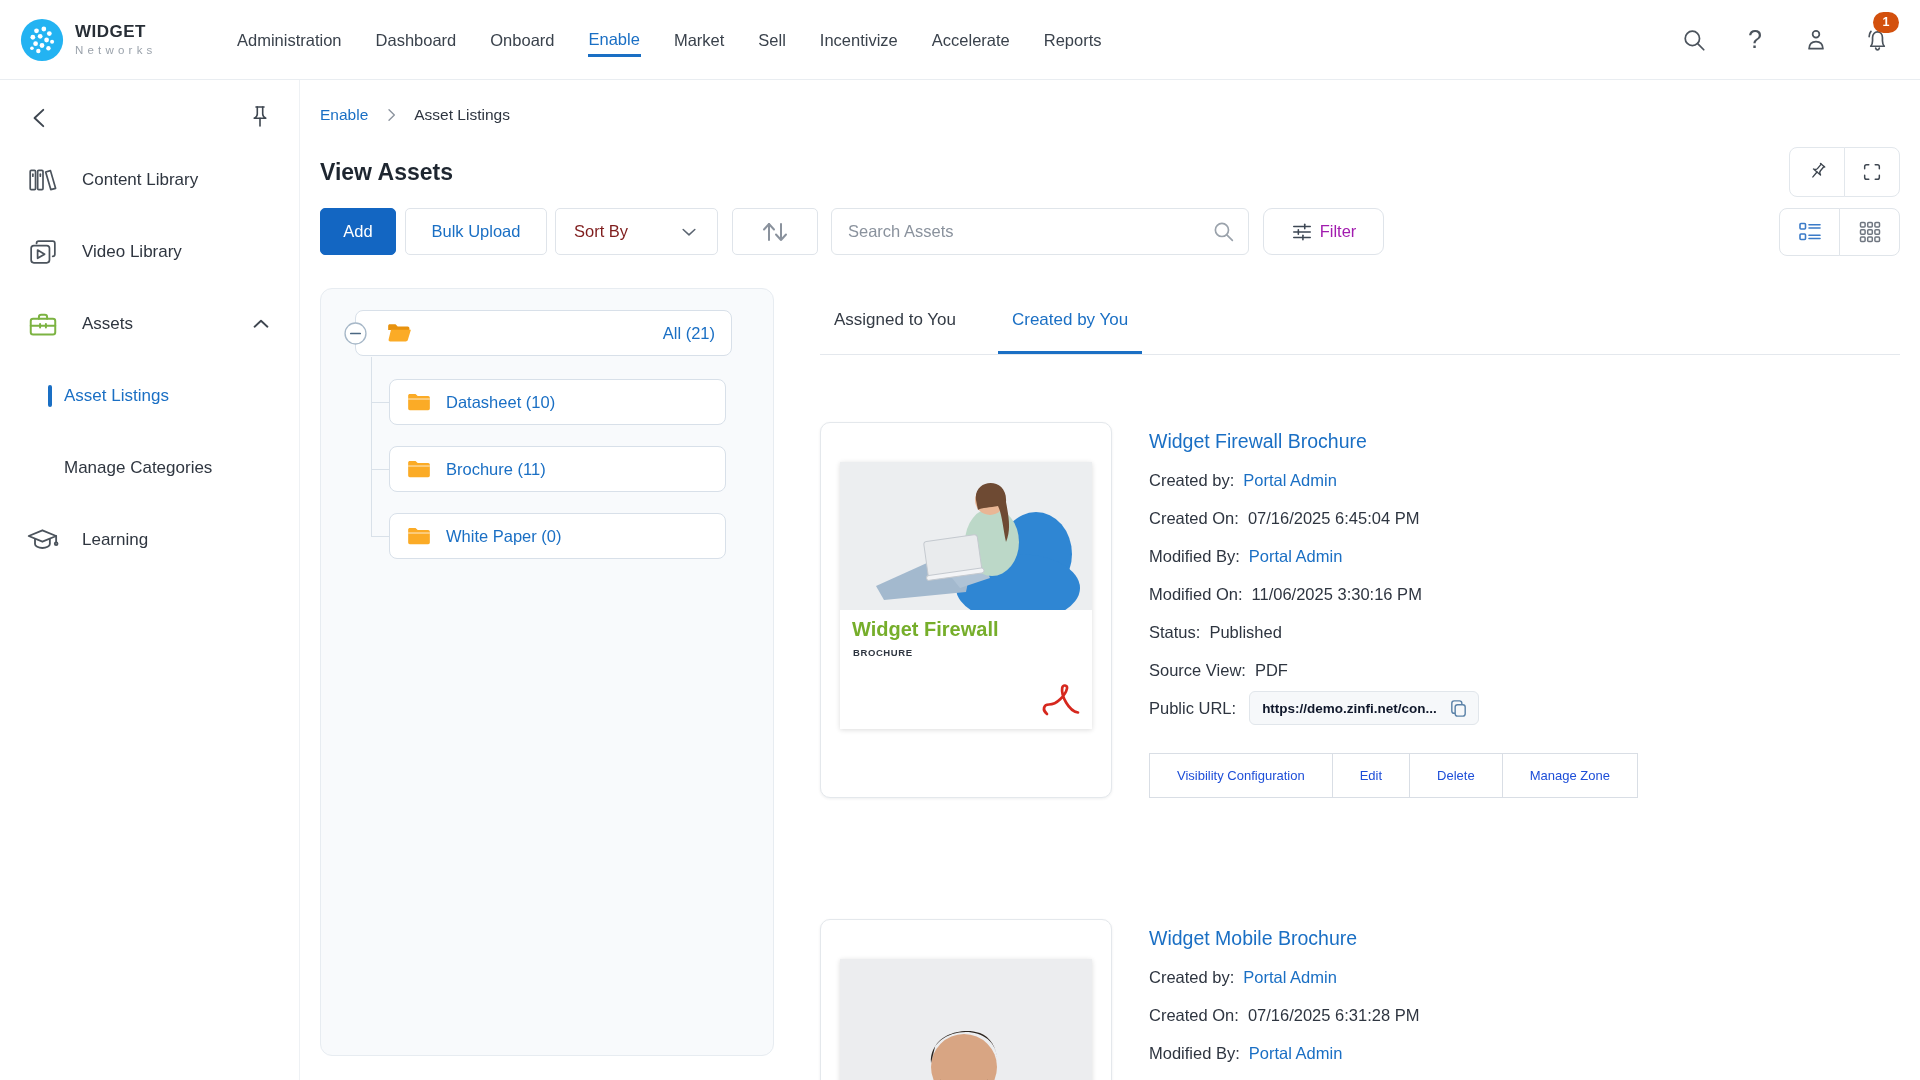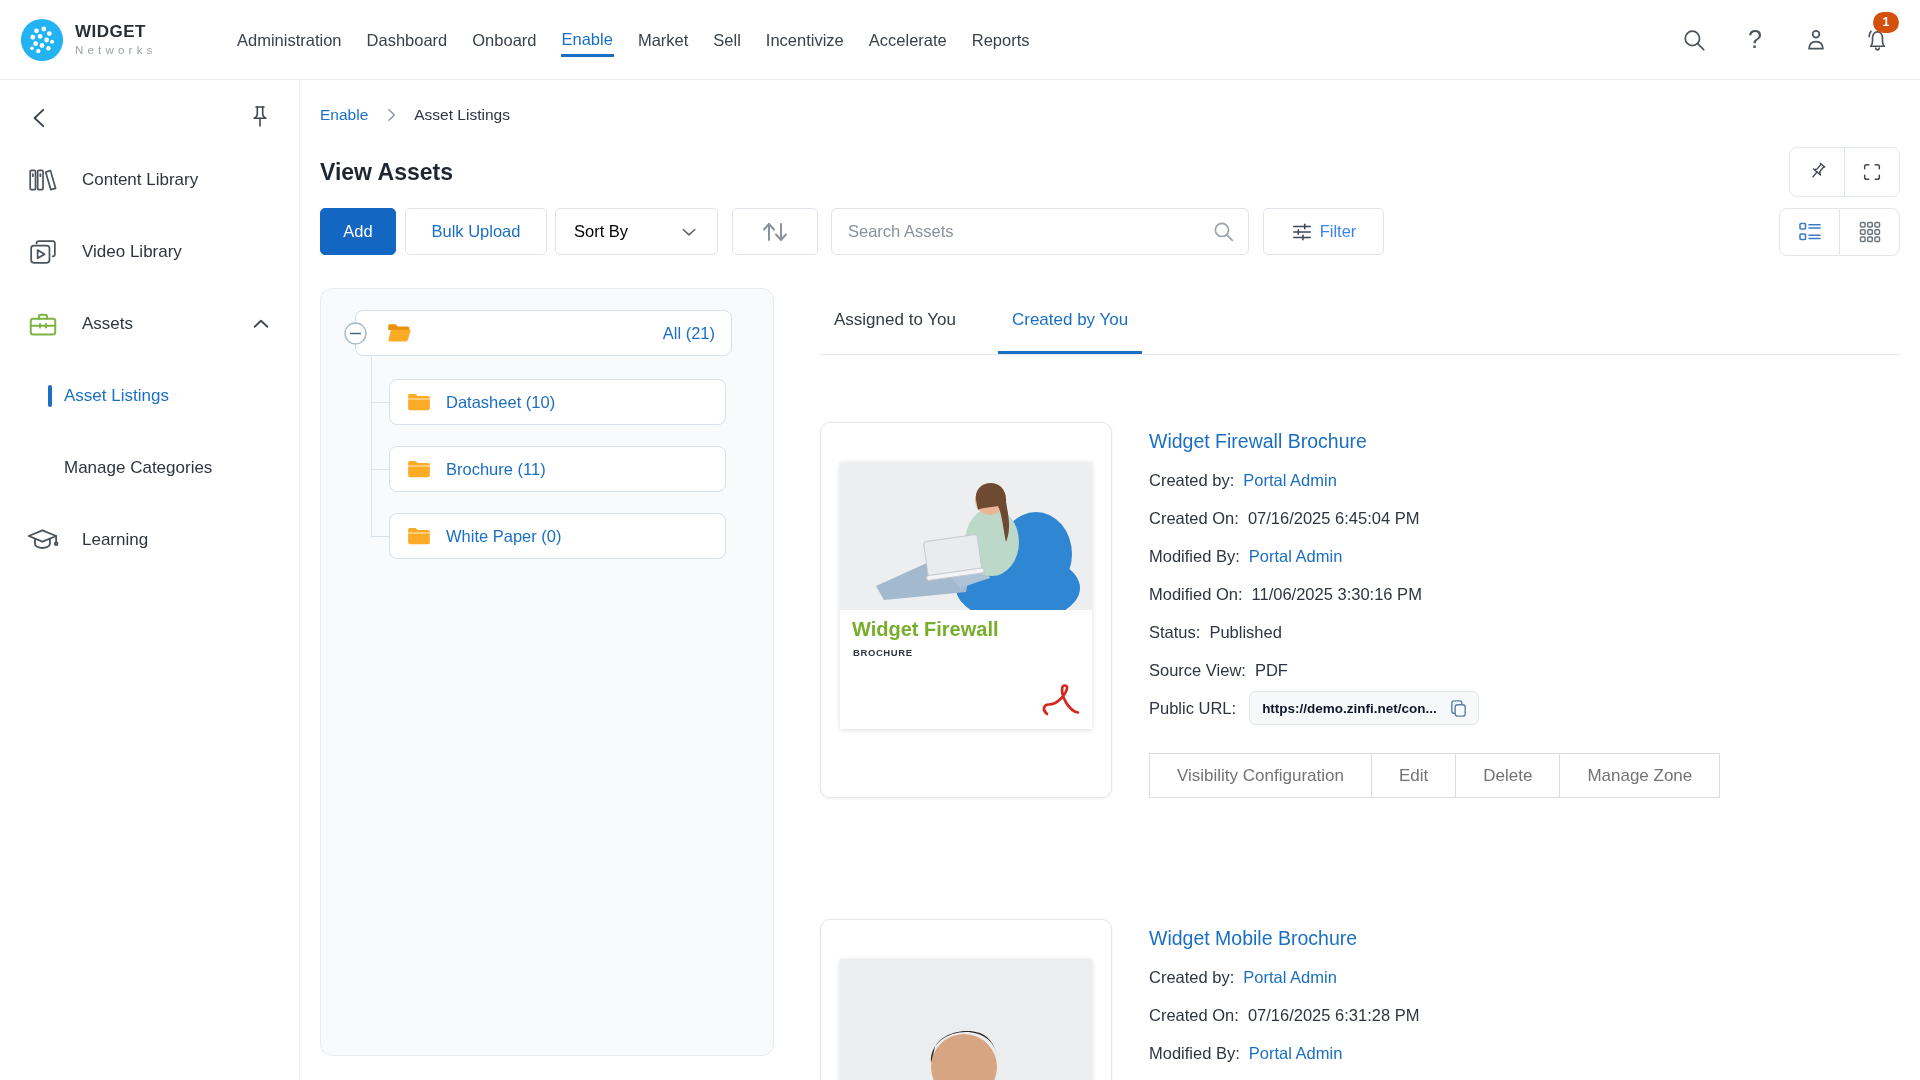--- a/index.html
+++ b/index.html
@@ -9,21 +9,21 @@
     font-family:"Liberation Sans", sans-serif;
     background:#ffffff; color:#2E3540;
   }
   svg { display:block; }
 
   
   .topbar { height:80px; display:flex; align-items:center; padding:0 28px 0 20px; border-bottom:1px solid #E9EDF1; }
   .brand { display:flex; align-items:center; gap:11px; width:194px; cursor:pointer; }
   .brand-name .t1 { font-size:17px; font-weight:bold; letter-spacing:.5px; color:#272E36; line-height:1; }
   .brand-name .t2 { font-size:11.5px; color:#9AA2AB; letter-spacing:4.2px; margin-top:4px; }
-  .nav { display:flex; gap:23px; margin-left:22px; align-items:center; }
+  .nav { display:flex; gap:32px; margin-left:22px; align-items:center; }
   .nav-item { font-size:16.5px; color:#3A424C; padding:7px 1px 5px; cursor:pointer; white-space:nowrap; }
   .nav-item.active { color:#1A6FC4; border-bottom:3px solid #1A6FC4; }
   .top-icons { margin-left:auto; display:flex; align-items:center; gap:31px; color:#4B535C; }
   .icon-btn { position:relative; width:30px; height:30px; display:flex; align-items:center; justify-content:center; cursor:pointer; color:#4B535C; }
   .badge { position:absolute; top:-13px; left:11px; background:#D3500D; color:#fff; border-radius:11px; min-width:26px; height:21px; padding:0 8px; font-size:12.5px; font-weight:bold; display:flex; align-items:center; justify-content:center; }
   .qmark { font-size:25px; color:#4B535C; font-weight:400; }
 
   
   .shell { display:flex; height:1000px; overflow:hidden; }
   aside { width:300px; border-right:1px solid #EEF1F4; flex:0 0 300px; }
@@ -46,27 +46,27 @@
   .page-title { font-size:23px; font-weight:bold; color:#1E2630; }
   .mini-btns { margin-left:auto; display:flex; }
   .mini-btn { width:56px; height:50px; background:#fff; border:1px solid #E2E7EC; display:flex; align-items:center; justify-content:center; color:#3E4650; cursor:pointer; }
   .mini-btn:first-child { border-radius:8px 0 0 8px; }
   .mini-btn:last-child { border-radius:0 8px 8px 0; margin-left:-1px; }
 
   .toolbar { margin-top:11px; display:flex; align-items:flex-start; height:47px; }
   .btn { height:47px; border-radius:5px; border:1px solid #DFE4EA; background:#fff; display:flex; align-items:center; justify-content:center; font-size:16.5px; cursor:pointer; }
   .btn-add { width:76px; background:#1366C2; border-color:#1366C2; color:#fff; margin-right:9px; }
   .btn-bulk { width:142px; color:#1A6FC4; margin-right:8px; }
-  .btn-sort { width:163px; color:#000000; justify-content:space-between; padding:15px 18px; margin-right:14px; }
+  .btn-sort { width:163px; color:#7f1d1d; justify-content:space-between; padding:15px 18px; margin-right:14px; }
   .btn-arrows { width:86px; margin-right:13px; }
   .search-wrap { position:relative; width:418px; margin-right:14px; }
   .search-wrap input { width:100%; height:47px; border:1px solid #E0E5EA; border-radius:6px; padding:0 52px 0 16px; font-size:16.5px; font-family:"Liberation Sans",sans-serif; color:#2E3540; outline:none; }
   .search-wrap input::placeholder { color:#8A929D; }
   .search-wrap .mag { position:absolute; right:13px; top:11px; color:#9AA2AB; cursor:pointer; }
-  .btn-filter { width:121px; gap:7px; color:#3b82f6; }
+  .btn-filter { width:121px; gap:7px; color:#a21caf;border-radius:9px; }
   .spacer { flex:1; }
   .toggle { width:61px; height:48px; background:#fff; border:1px solid #E0E5EA; display:flex; align-items:center; justify-content:center; cursor:pointer; }
   .toggle.list { border-radius:8px 0 0 8px; color:#3B7BC8; }
   .toggle.grid { border-radius:0 8px 8px 0; margin-left:-1px; color:#6F7680; }
 
   
   .content-row { display:flex; margin-top:33px; align-items:flex-start; }
   .tree-panel { width:454px; flex:0 0 454px; height:768px; background:#F8FAFC; border:1px solid #E7ECF1; border-radius:12px; position:relative; }
   .tree-row { position:absolute; height:46px; background:#fff; border:1px solid #D8E0E9; border-radius:8px; display:flex; align-items:center; gap:14px; padding:0 16px; font-size:16.5px; color:#1A6FC4; cursor:pointer; }
   .tree-root { left:34px; top:21px; width:377px; padding-left:30px;justify-content:space-between; }
@@ -95,21 +95,21 @@
 
   .asset-details { margin-left:37px; flex:1; }
   .asset-title { height:39px; display:flex; align-items:center; color:#1A6FC4; font-size:19.5px; cursor:pointer; }
   .meta-row { height:38px; display:flex; align-items:center; font-size:16.5px; color:#2E3540; }
   .meta-label { margin-right:9px; }
   .meta-link { color:#1A6FC4; cursor:pointer; }
   .url-pill { display:flex; align-items:center; height:34px; background:#F6F8FA; border:1px solid #E1E6EB; border-radius:6px; padding:0 9px 0 12px; margin-left:4px; }
   .url-text { color:#0f172a; font-size:13.5px; font-weight:bold; margin-right:11px; }
   .copy-btn { cursor:pointer; color:#5B82A8; display:flex; }
   .action-bar { display:inline-flex; border:1px solid #D9DEE5; margin-top:26px; background:#fff; }
-  .action { padding:0 27px; height:43px; display:flex; align-items:center; font-size:17px; color:#737373; cursor:pointer; border-left:1px solid #D9DEE5; white-space:nowrap; }
+  .action { padding:0 27px; height:43px; display:flex; align-items:center; font-size:13px; color:#1d4ed8; cursor:pointer; border-left:1px solid #D9DEE5; white-space:nowrap; }
   .action:first-child { border-left:none; }
 </style>
 </head>
 <body>
 
 <header class="topbar">
   <div class="brand">
     <svg width="44" height="44" viewBox="0 0 48 48">
       <circle cx="24" cy="24" r="23" fill="#23B3F2"></circle>
       <g fill="#ffffff">

